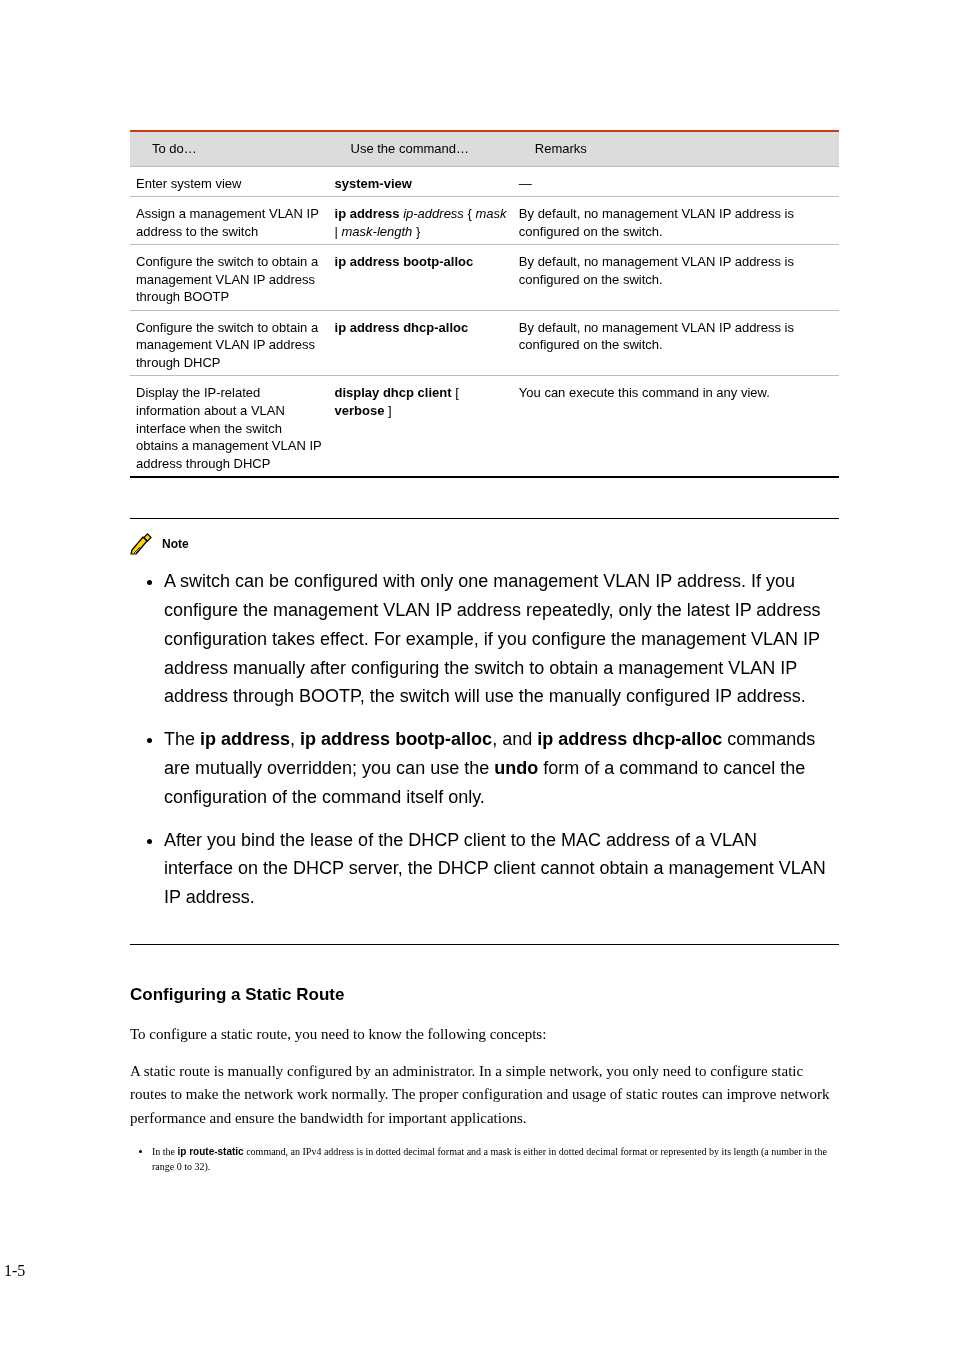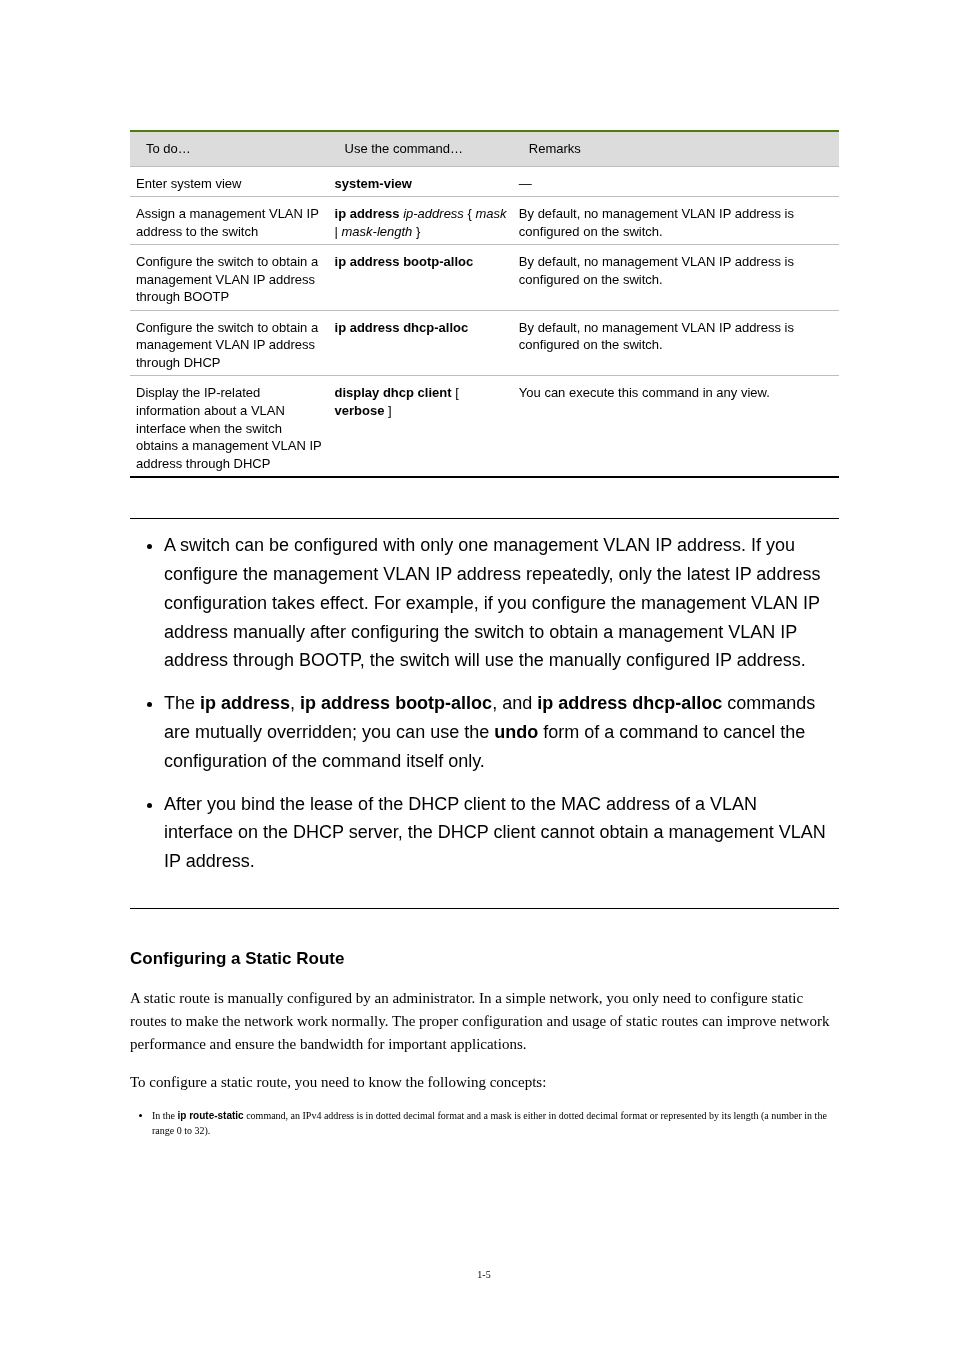--- a/index.html
+++ b/index.html
@@ -24,22 +24,22 @@
     border-collapse: collapse;
     font-size: 13px;
     line-height: 1.35;
   }
   .cmd-table thead tr {
     background: #dcdcdc;
   }
   .cmd-table th {
     text-align: left;
     font-weight: normal;
-    padding: 8px 6px 8px 16px;
-    border-top: 2px solid #4d7c0f;
+    padding: 8px 6px 8px 22px;
+    border-top: 2px solid #c2410c;
     border-bottom: 1px solid #bdbdbd;
   }
   .cmd-table tbody td {
     vertical-align: top;
     padding: 8px 6px 4px 6px;
     border-bottom: 1px solid #bdbdbd;
   }
   .cmd-table tbody tr:last-child td {
     border-bottom: 2px solid #000;
   }
@@ -100,26 +100,25 @@
     padding-left: 22px;
     font-family: "Times New Roman", Times, serif;
     font-size: 10px;
     line-height: 1.55;
     margin: 0;
   }
 
   
   .page-number {
     position: absolute;
-    left: 14px;
+    left: 4px;
     right: 0;
     bottom: 70px;
-    text-align: center;
     font-family: "Times New Roman", Times, serif;
-    font-size: 10px;
+    font-size: 16px;
   }
 
   
   .note-icon-svg { display: block; }
 </style>
 </head>
 <body>
 
 <div class="page">
 
@@ -160,32 +159,42 @@
       <tr>
         <td>Display the IP-related information about a VLAN interface when the switch obtains a management VLAN IP address through DHCP</td>
         <td><span class="cmd-bold">display dhcp client</span> [ <span class="cmd-bold">verbose</span> ]</td>
         <td>You can execute this command in any view.</td>
       </tr>
     </tbody>
   </table>
 
   <div class="note-rule-top"></div>
 
+  <div class="note-header">
+    <span>
+      <svg class="note-icon-svg" width="26" height="22" viewBox="0 0 26 22">
+        <path d="M2 17 L13 4 L17 8 L6 21 L1 21 Z" fill="#ffd400" stroke="#000" stroke-width="1.2" stroke-linejoin="round"></path>
+        <rect x="15" y="2" width="5" height="5" transform="rotate(45 17.5 4.5)" fill="#ffd400" stroke="#000" stroke-width="1.2"></rect>
+        <path d="M4 20 L10 14 M6 20 L12 14" stroke="#000" stroke-width="0.8"></path>
+      </svg>
+    </span>
+    <span class="note-label">Note</span>
+  </div>
 
   <ul class="note-list">
     <li>A switch can be configured with only one management VLAN IP address. If you configure the management VLAN IP address repeatedly, only the latest IP address configuration takes effect. For example, if you configure the management VLAN IP address manually after configuring the switch to obtain a management VLAN IP address through BOOTP, the switch will use the manually configured IP address.</li>
     <li>The <span class="cmd-bold">ip address</span>, <span class="cmd-bold">ip address bootp-alloc</span>, and <span class="cmd-bold">ip address dhcp-alloc</span> commands are mutually overridden; you can use the <span class="cmd-bold">undo</span> form of a command to cancel the configuration of the command itself only.</li>
     <li>After you bind the lease of the DHCP client to the MAC address of a VLAN interface on the DHCP server, the DHCP client cannot obtain a management VLAN IP address.</li>
   </ul>
 
   <div class="note-rule-bottom"></div>
 
   <div class="sec-heading">Configuring a Static Route</div>
 
+  <p class="body-para">To configure a static route, you need to know the following concepts:</p>
   <p class="body-para">A static route is manually configured by an administrator. In a simple network, you only need to configure static routes to make the network work normally. The proper configuration and usage of static routes can improve network performance and ensure the bandwidth for important applications.</p>
-  <p class="body-para">To configure a static route, you need to know the following concepts:</p>
 
   <ul class="body-list">
     <li>In the <span class="body-bold">ip route-static</span> command, an IPv4 address is in dotted decimal format and a mask is either in dotted decimal format or represented by its length (a number in the range 0 to 32).</li>
   </ul>
 
   <div class="page-number">1-5</div>
 </div>
 
 </body></html>

